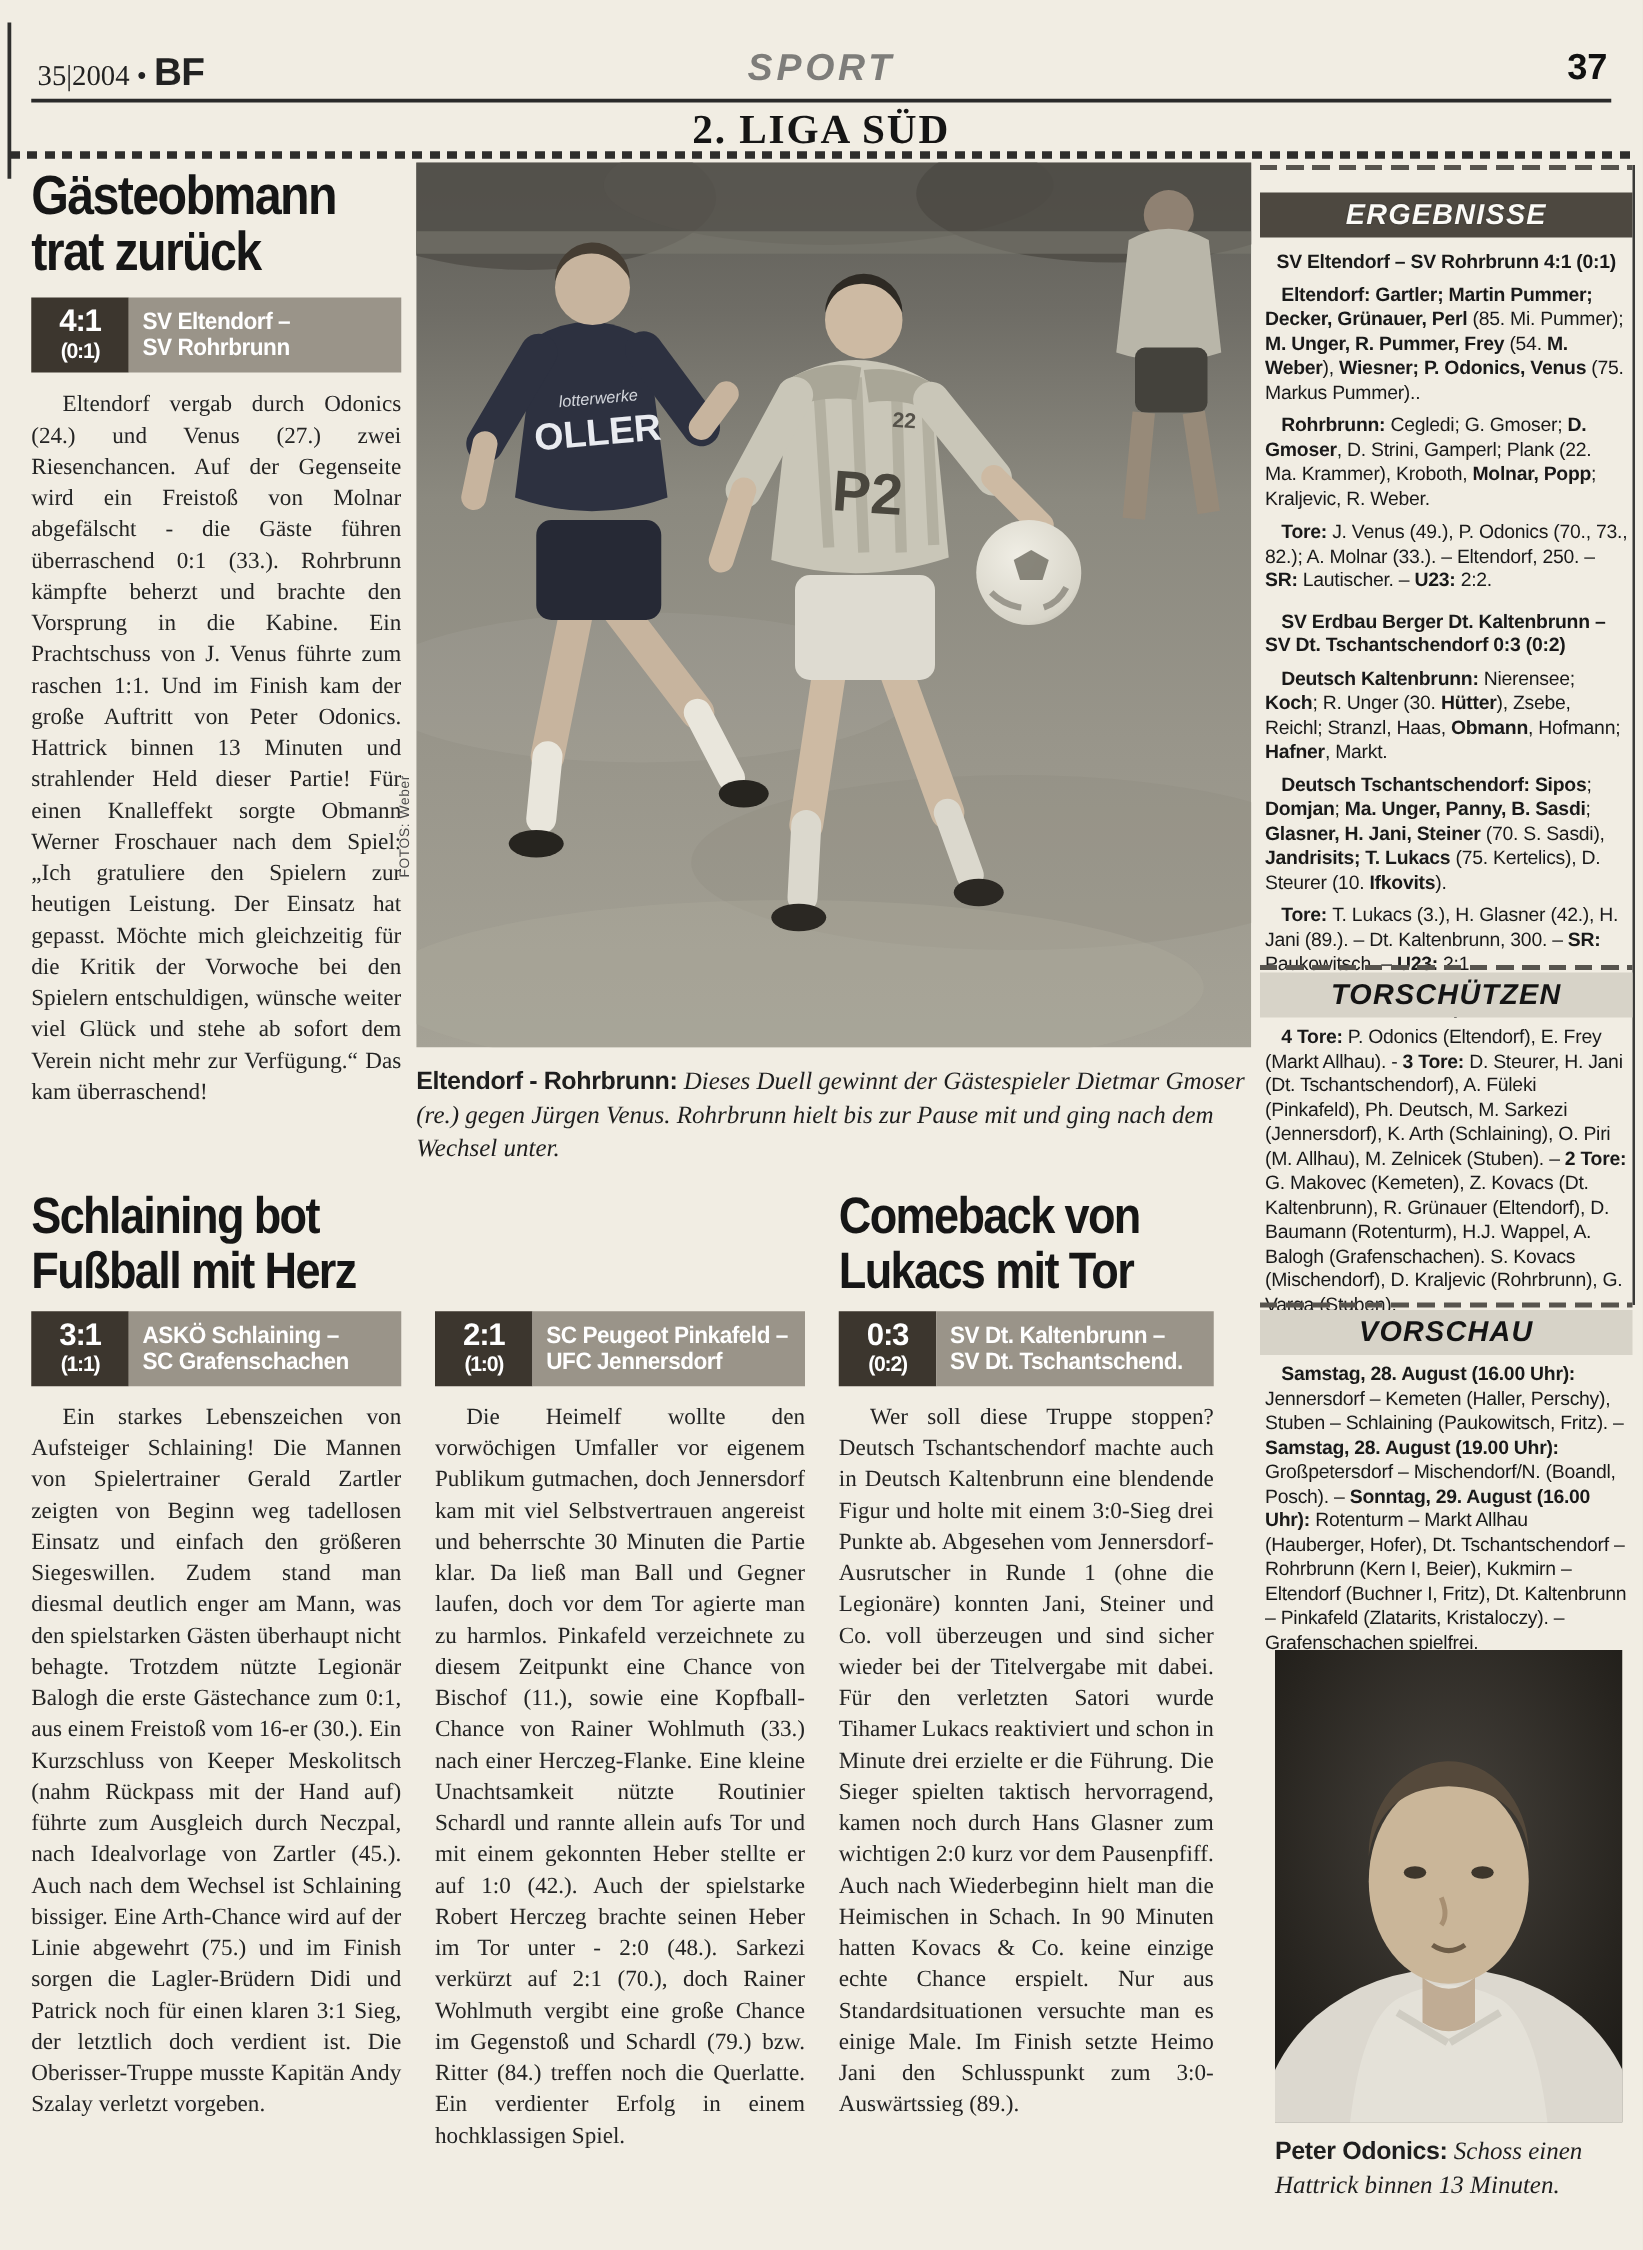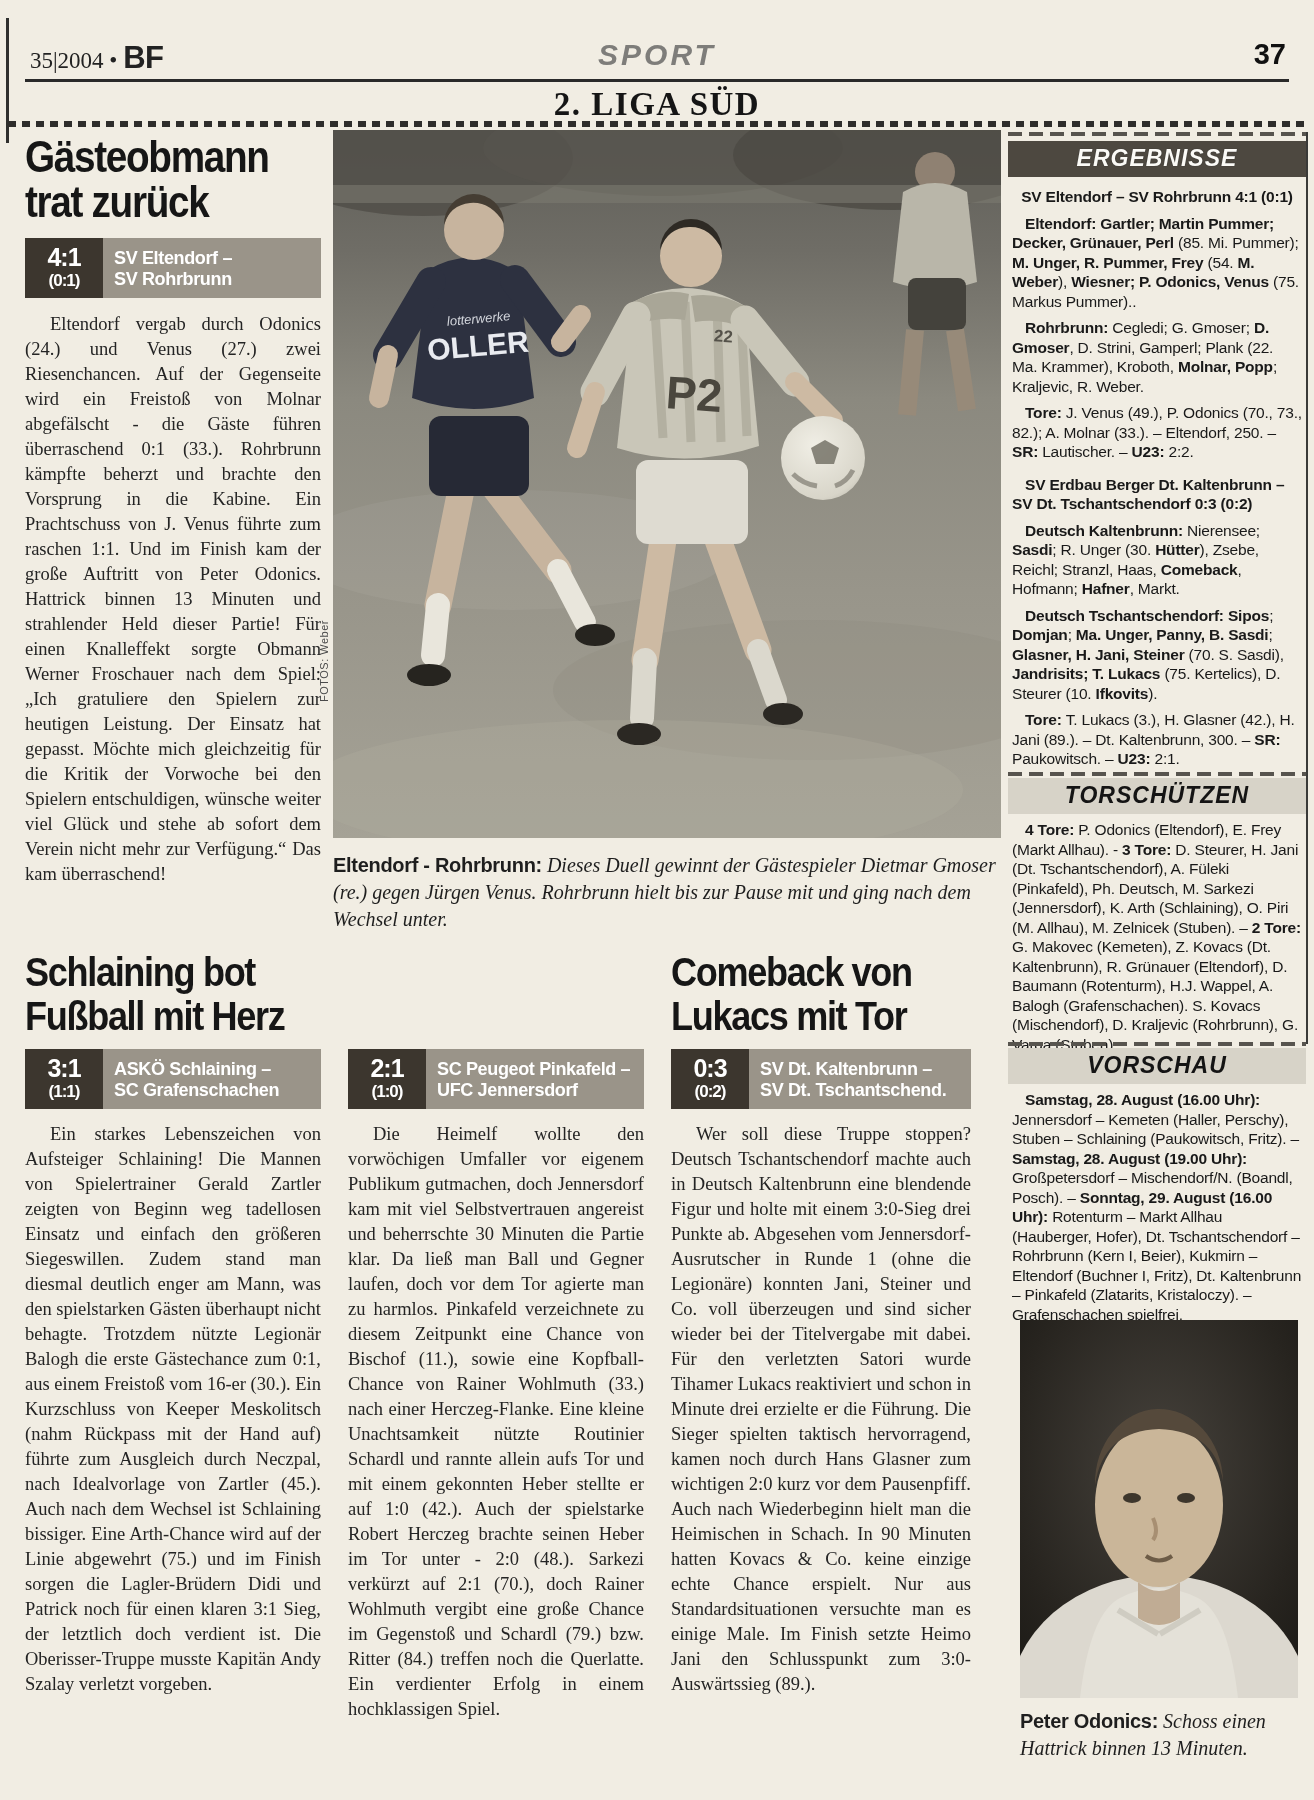--- a/index.html
+++ b/index.html
@@ -225,28 +225,28 @@
     </div>
   </div>
   <div class="abs body-text" style="left:671px;top:1122px;width:300px;">
     <p>Wer soll diese Truppe stoppen? Deutsch Tschantschendorf machte auch in Deutsch Kaltenbrunn eine blendende Figur und holte mit einem 3:0-Sieg drei Punkte ab. Abgesehen vom Jennersdorf-Ausrutscher in Runde 1 (ohne die Legionäre) konnten Jani, Steiner und Co. voll überzeugen und sind sicher wieder bei der Titelvergabe mit dabei. Für den verletzten Satori wurde Tihamer Lukacs reaktiviert und schon in Minute drei erzielte er die Führung. Die Sieger spielten taktisch hervorragend, kamen noch durch Hans Glasner zum wichtigen 2:0 kurz vor dem Pausenpfiff. Auch nach Wiederbeginn hielt man die Heimischen in Schach. In 90 Minuten hatten Kovacs &amp; Co. keine einzige echte Chance erspielt. Nur aus Standardsituationen versuchte man es einige Male. Im Finish setzte Heimo Jani den Schlusspunkt zum 3:0-Auswärtssieg (89.).</p>
   </div>
 
   <div class="abs vline" style="left:1306px;top:132px;height:912px;"></div>
 
   <div class="abs" style="left:1008px;top:132px;width:298px;">
     <div class="dashes-light"></div>
-    <div class="band band-dark" style="margin-top:5px;">ERGEBNISSE</div>
+    <div class="band band-dark" style="margin-top:18px;">ERGEBNISSE</div>
     <div class="res-text" style="padding:0 4px;">
       <p class="res-head">SV Eltendorf – SV Rohrbrunn 4:1 (0:1)</p>
       <p class="res-gap"><span class="seg-b">Eltendorf: Gartler; Martin Pummer; Decker, Grünauer, Perl </span><span>(85. Mi. Pummer); </span><span class="seg-b">M. Unger, R. Pummer, Frey </span><span>(54. </span><span class="seg-b">M. Weber</span><span>), </span><span class="seg-b">Wiesner; P. Odonics, Venus </span><span>(75. Markus Pummer)..</span></p>
       <p class="res-gap"><span class="seg-b">Rohrbrunn: </span><span>Cegledi; G. Gmoser; </span><span class="seg-b">D. Gmoser</span><span>, D. Strini, Gamperl; Plank (22. Ma. Krammer), Kroboth, </span><span class="seg-b">Molnar, Popp</span><span>; Kraljevic, R. Weber.</span></p>
       <p class="res-gap"><span class="seg-b">Tore: </span><span>J. Venus (49.), P. Odonics (70., 73., 82.); A. Molnar (33.). – Eltendorf, 250. – </span><span class="seg-b">SR: </span><span>Lautischer. – </span><span class="seg-b">U23: </span><span>2:2.</span></p>
       <p class="res-head2">SV Erdbau Berger Dt. Kaltenbrunn – SV Dt. Tschantschendorf 0:3 (0:2)</p>
-      <p class="res-gap"><span class="seg-b">Deutsch Kaltenbrunn: </span><span>Nierensee; </span><span class="seg-b">Sasdi</span><span>; R. Unger (30. </span><span class="seg-b">Hütter</span><span>), Zsebe, Reichl; Stranzl, Haas, </span><span class="seg-b">Comeback</span><span>, Hofmann; </span><span class="seg-b">Hafner</span><span>, Markt.</span></p>
+      <p class="res-gap"><span class="seg-b">Deutsch Kaltenbrunn: </span><span>Nierensee; </span><span class="seg-b">Koch</span><span>; R. Unger (30. </span><span class="seg-b">Hütter</span><span>), Zsebe, Reichl; Stranzl, Haas, </span><span class="seg-b">Obmann</span><span>, Hofmann; </span><span class="seg-b">Hafner</span><span>, Markt.</span></p>
       <p class="res-gap"><span class="seg-b">Deutsch Tschantschendorf: Sipos</span><span>; </span><span class="seg-b">Domjan</span><span>; </span><span class="seg-b">Ma. Unger, Panny, B. Sasdi</span><span>; </span><span class="seg-b">Glasner, H. Jani, Steiner </span><span>(70. S. Sasdi), </span><span class="seg-b">Jandrisits; T. Lukacs </span><span>(75. Kertelics), D. Steurer (10. </span><span class="seg-b">Ifkovits</span><span>).</span></p>
       <p class="res-gap"><span class="seg-b">Tore: </span><span>T. Lukacs (3.), H. Glasner (42.), H. Jani (89.). – Dt. Kaltenbrunn, 300. – </span><span class="seg-b">SR: </span><span>Paukowitsch. – </span><span class="seg-b">U23: </span><span>2:1.</span></p>
       <p class="bye">ASKÖ Rotenturm spielfrei</p>
     </div>
   </div>
 
   <div class="abs" style="left:1008px;top:772px;width:298px;">
     <div class="dashes-light"></div>
     <div class="band band-light" style="margin-top:2px;">TORSCHÜTZEN</div>
     <div class="res-text" style="padding:6px 4px 0;">

